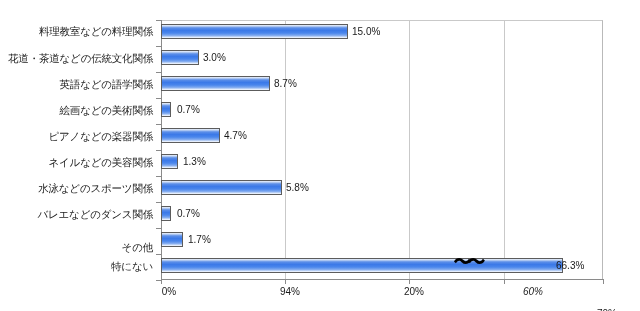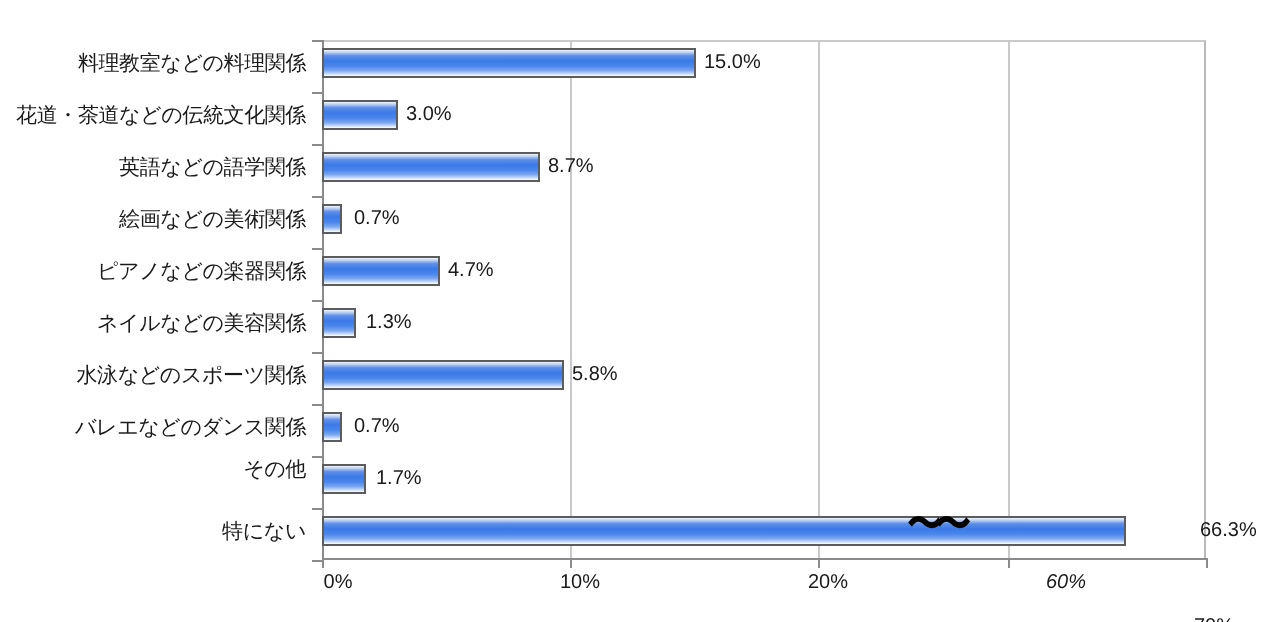--- a/index.html
+++ b/index.html
@@ -139,29 +139,29 @@
     line-height: 1;
     transform: scaleX(0.85);
   }
 </style>
 </head>
 <body>
 
 <div id="chart">
 
   <div class="label-col">
-    <div class="cat-label" style="top:26px;">料理教室などの料理関係</div>
+    <div class="cat-label" style="top:26px;font-family:Liberation Serif, serif;">料理教室などの料理関係</div>
     <div class="cat-label" style="top:52px;">花道・茶道などの伝統文化関係</div>
     <div class="cat-label" style="top:78px;">英語などの語学関係</div>
     <div class="cat-label" style="top:104px;padding-left:45px;">絵画などの美術関係</div>
     <div class="cat-label" style="top:130px;">ピアノなどの楽器関係</div>
     <div class="cat-label" style="top:156px;">ネイルなどの美容関係</div>
     <div class="cat-label" style="top:182px;">水泳などのスポーツ関係</div>
     <div class="cat-label" style="top:208px;">バレエなどのダンス関係</div>
-    <div class="cat-label" style="top:230px;font-family:Liberation Serif, serif;">その他</div>
+    <div class="cat-label" style="top:241px;">その他</div>
     <div class="cat-label" style="top:260px;">特にない</div>
   </div>
 
   <div class="plot">
     <div class="gridline" style="left:124px;"></div>
     <div class="gridline" style="left:248px;"></div>
     <div class="gridline" style="left:343px;"></div>
   </div>
 
   <div class="y-spine"></div>
@@ -195,27 +195,27 @@
 
   <div class="bar-value" style="left:352px; top:26px;">15.0%</div>
   <div class="bar-value" style="left:203px; top:52px;">3.0%</div>
   <div class="bar-value" style="left:274px; top:78px;">8.7%</div>
   <div class="bar-value" style="left:177px; top:104px;">0.7%</div>
   <div class="bar-value" style="left:224px; top:130px;">4.7%</div>
   <div class="bar-value" style="left:183px; top:156px;">1.3%</div>
   <div class="bar-value" style="left:286px; top:182px;">5.8%</div>
   <div class="bar-value" style="left:177px; top:208px;">0.7%</div>
   <div class="bar-value" style="left:188px; top:234px;">1.7%</div>
-  <div class="bar-value" style="left:600px; top:260px;">66.3%</div>
+  <div class="bar-value" style="left:556px; top:260px;">66.3%</div>
 
   <div class="tick" style="left:161px;"></div>
   <div class="tick" style="left:285px;"></div>
   <div class="tick" style="left:409px;"></div>
   <div class="tick" style="left:504px;"></div>
   <div class="tick" style="left:603px;"></div>
 
   <div class="tick-label" style="left:169px;">0%</div>
-  <div class="tick-label" style="left:290px;">10%</div>
+  <div class="tick-label" style="left:290px;">94%</div>
   <div class="tick-label" style="left:414px;">20%</div>
   <div class="tick-label" style="left:533px;font-style:italic;">60%</div>
   <div class="tick-label" style="left:607px;margin-top:22px;">70%</div>
 
 </div>
 
 </body></html>

